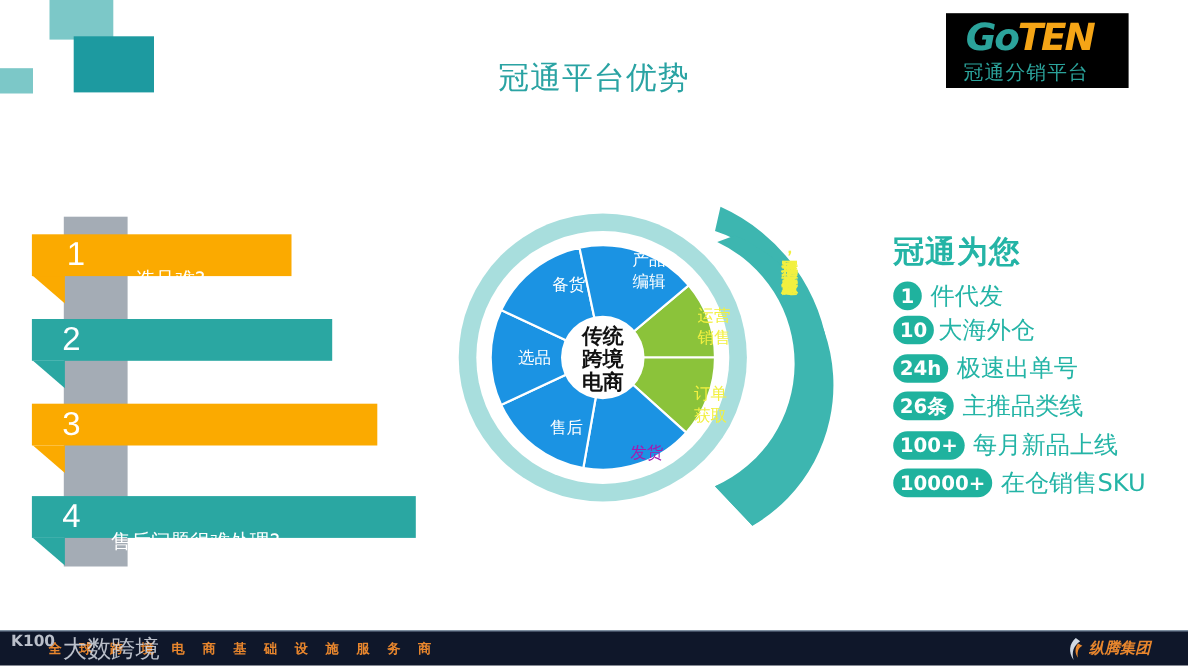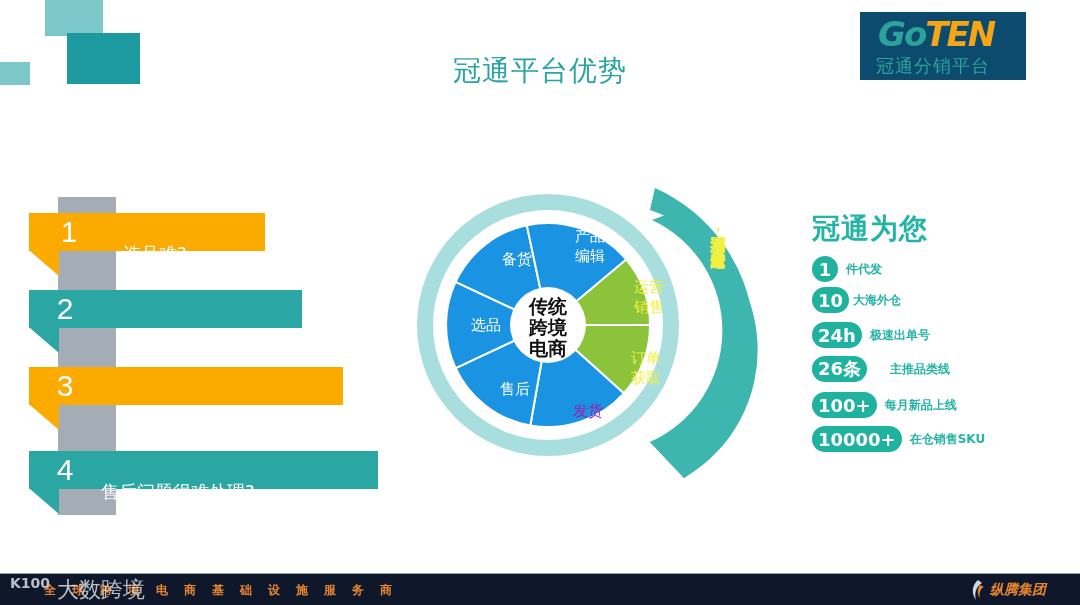--- a/index.html
+++ b/index.html
@@ -1,33 +1,33 @@
 <!DOCTYPE html>
 <html><head>
 <meta charset="utf-8">
 <style>
   html, body { margin:0; padding:0; }
   body { width:1080px; height:605px; position:relative; overflow:hidden; background:#ffffff; font-family:"DejaVu Sans","Liberation Sans",sans-serif; }
   .deco { position:absolute; }
   .title { position:absolute; left:0; width:1080px; top:52px; text-align:center; font-size:28px; color:#2aa3a3; letter-spacing:1px; }
-  .logo { position:absolute; left:860px; top:12px; width:166px; height:68px; background:#0c4a6e; }
+  .logo { position:absolute; left:860px; top:12px; width:166px; height:68px; background:#000000; }
   .logo .mark { position:absolute; left:18px; top:2px; font-size:34px; font-weight:bold; font-style:italic; letter-spacing:-2px; }
   .logo .mark .go { color:#2ba39b; }
   .logo .mark .ten { color:#f5a516; }
   .logo .sub { position:absolute; left:16px; top:42px; font-size:18px; color:#2ba39b; letter-spacing:1px; }
   .pillar { position:absolute; left:58px; top:197px; width:58px; height:318px; background:#a4acb5; }
   .ribbon { position:absolute; left:29px; height:38px; display:flex; align-items:center; color:#fff; }
   .ribbon .num { width:80px; text-align:center; font-size:30px; font-family:"Liberation Sans",sans-serif; }
   .ribbon .txt { font-size:18px; white-space:nowrap;margin-top:44px; }
   .fold { position:absolute; left:29px; width:0; height:0; border-style:solid; }
   .wheel { position:absolute; left:0; top:0; }
   .right-title { position:absolute; left:812px; top:210px; font-size:28px; font-weight:bold; color:#24b4a6; letter-spacing:1px; }
   .feat { position:absolute; left:812px; height:26px; display:flex; align-items:center; }
   .feat .badge { height:26px; border-radius:13px; background:#1fb29e; color:#fff; font-weight:bold; font-size:18px; padding:0 6px; display:flex; align-items:center; justify-content:center; min-width:14px; }
-  .feat .label { margin-left:8px; font-size:12px; font-weight:bold; color:#24b4a6; white-space:nowrap;text-align:right; }
+  .feat .label { margin-left:8px; font-size:22px; font-weight:normal; color:#24b4a6; white-space:nowrap;text-align:right; }
   .footer { position:absolute; left:0; top:573px; width:1080px; height:32px; background:#0f172a; border-top:1px solid #8fa4b8; }
   .footer .slogan { position:absolute; left:44px; top:8px; font-size:12px; font-weight:bold; color:#e8862d; letter-spacing:0; white-space:nowrap; }
   .footer .slogan span { display:inline-block; width:28px; }
   .footer .wm { position:absolute; left:10px; top:1px; font-size:22px; color:#d8dde6; opacity:0.85; white-space:nowrap; }
   .footer .wm .k { font-weight:bold; font-size:22px; }
   .footer .group { position:absolute; left:968px; top:5px; display:flex; align-items:center; }
   .footer .group .g-text { font-size:14px; font-weight:bold; color:#e8862d; font-style:italic; margin-left:4px; }
 </style>
 </head>
 <body>
@@ -136,21 +136,21 @@
   <div class="label">件代发</div>
 </div>
 <div class="feat" style="top:287px;">
   <div class="badge">10</div>
   <div class="label" style="margin-left:4px;">大海外仓</div>
 </div>
 <div class="feat" style="top:322px;">
   <div class="badge">24h</div>
   <div class="label">极速出单号</div>
 </div>
-<div class="feat" style="top:356px;gap:15px;">
+<div class="feat" style="top:356px;">
   <div class="badge">26条</div>
   <div class="label">主推品类线</div>
 </div>
 <div class="feat" style="top:392px;">
   <div class="badge">100+</div>
   <div class="label">每月新品上线</div>
 </div>
 <div class="feat" style="top:426px;">
   <div class="badge">10000+</div>
   <div class="label">在仓销售SKU</div>

